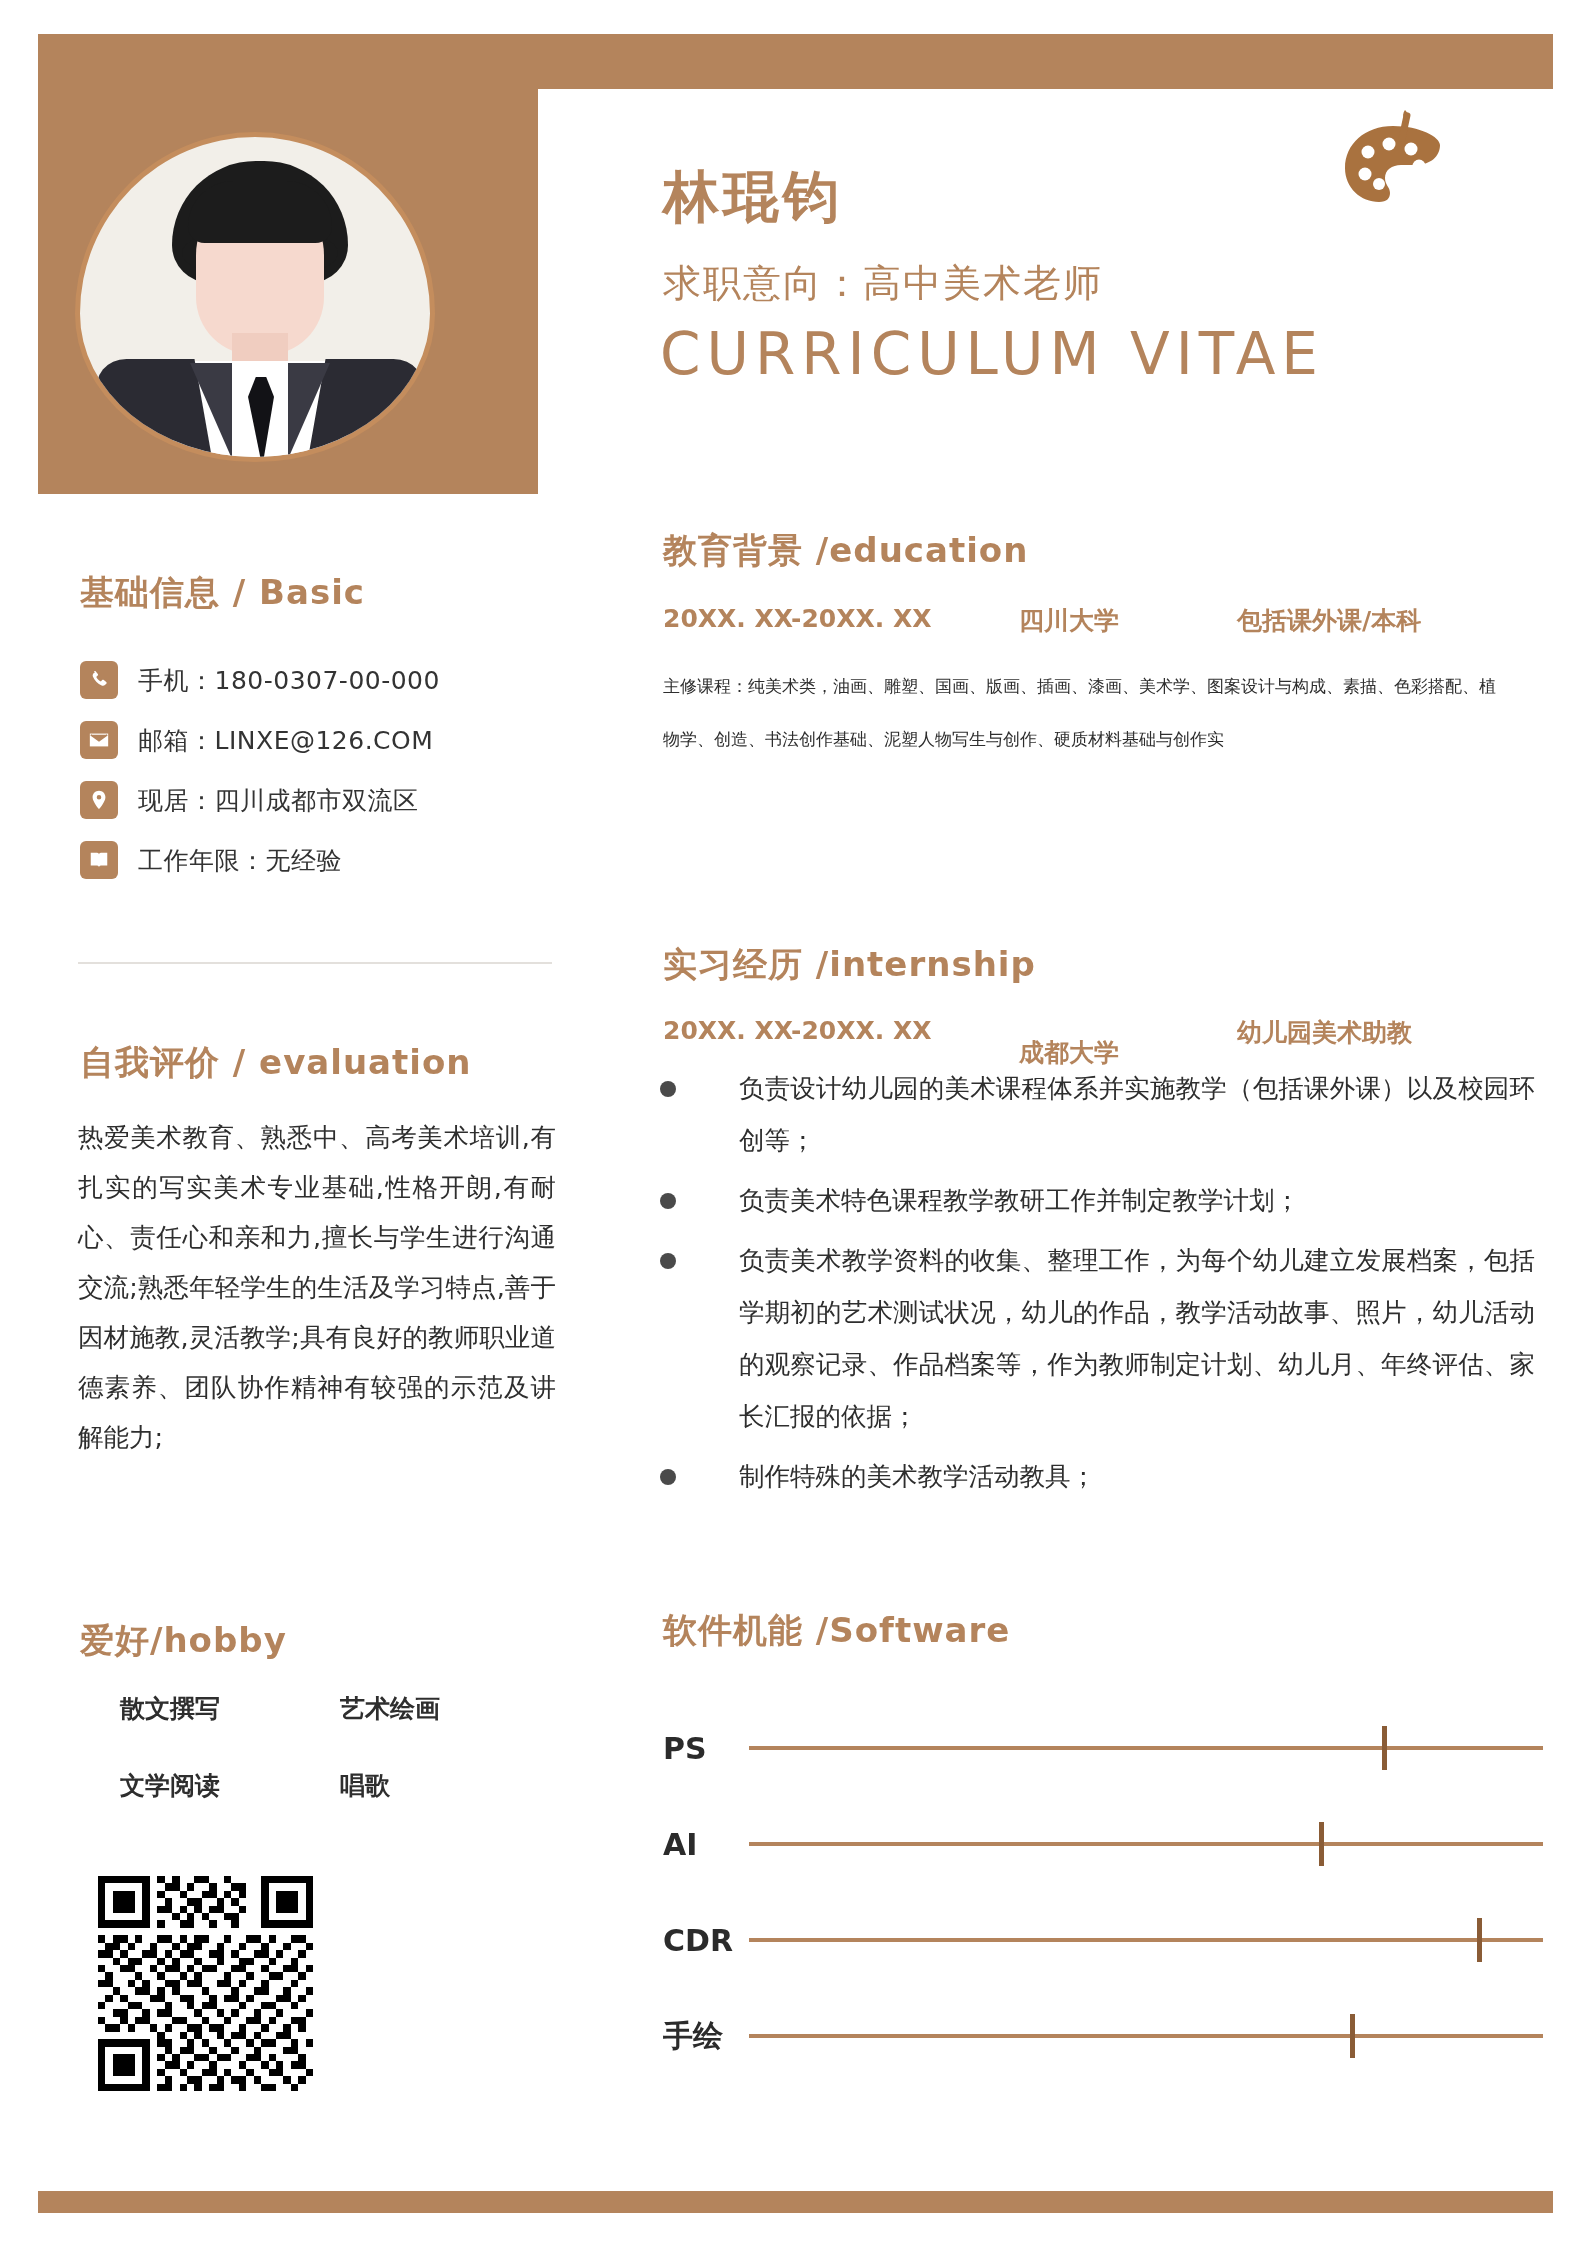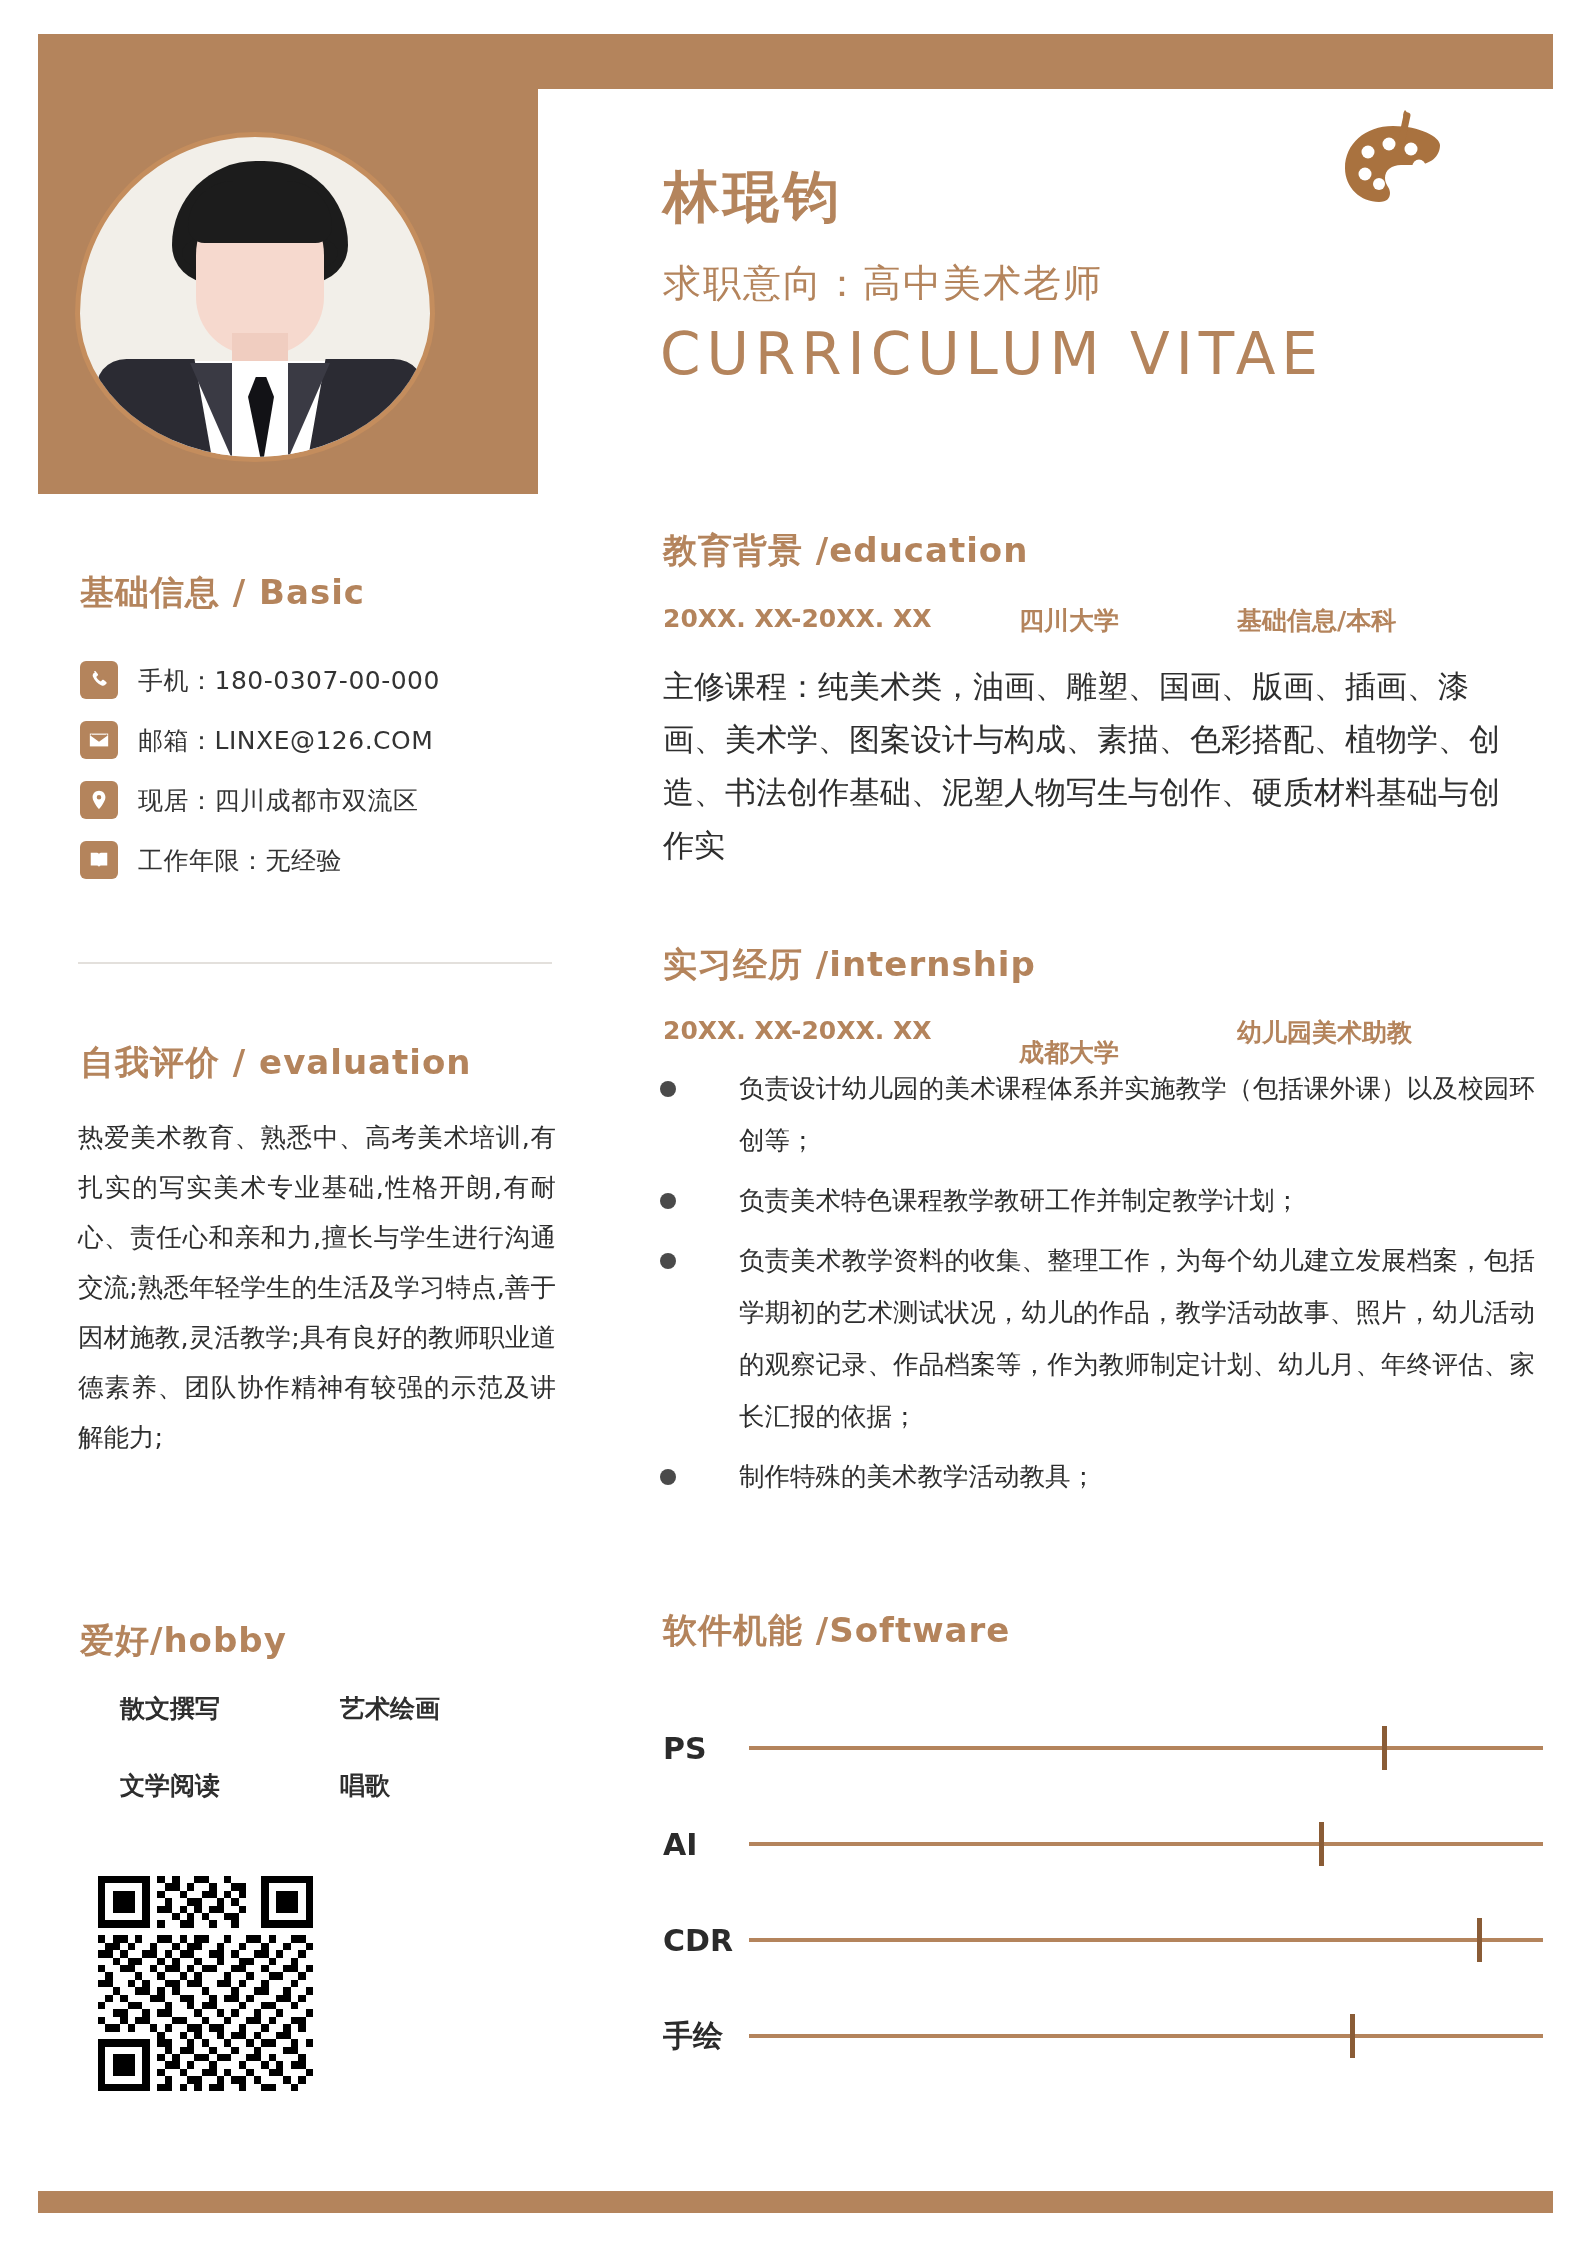--- a/index.html
+++ b/index.html
@@ -181,21 +181,21 @@
   .edu-h  { position: absolute; left: 663px; top: 528px; }
   .edu-meta {
     position: absolute; left: 663px; top: 604px; width: 880px;
     display: flex; font-size: 25px; font-weight: bold; color: #b4845c;
     font-family: "DejaVu Sans", sans-serif;
   }
   .edu-meta .m1 { width: 356px; }
   .edu-meta .m2 { width: 218px; }
   .edu-body {
     position: absolute; left: 663px; top: 660px; width: 840px;
-    font-size: 31px; line-height: 53px; color: #2e2e2e;
+    font-size: 17px; line-height: 53px; color: #2e2e2e;
     font-family: "DejaVu Sans", sans-serif;
   }
 
   .intern-h { position: absolute; left: 663px; top: 942px; }
   .intern-meta {
     position: absolute; left: 663px; top: 1016px; width: 880px;
     display: flex; font-size: 25px; font-weight: bold; color: #b4845c;
     font-family: "DejaVu Sans", sans-serif;
   }
   .intern-meta .m1 { width: 356px; }
@@ -560,21 +560,21 @@
       </g>
     </svg>
   </div>
 
   <div class="sec-h edu-h">
     <span>教育背景</span><span class="en"> /education</span>
   </div>
   <div class="edu-meta">
     <span class="m1">20XX. XX-20XX. XX</span>
     <span class="m2">四川大学</span>
-    <span>基础信息/本科</span>
+    <span>包括课外课/本科</span>
   </div>
   <div class="edu-body">主修课程：纯美术类，油画、雕塑、国画、版画、插画、漆画、美术学、图案设计与构成、素描、色彩搭配、植物学、创造、书法创作基础、泥塑人物写生与创作、硬质材料基础与创作实</div>
 
   <div class="sec-h intern-h">
     <span>实习经历</span><span class="en"> /internship</span>
   </div>
   <div class="intern-meta">
     <span class="m1">20XX. XX-20XX. XX</span>
     <span class="m2">成都大学</span>
     <span>幼儿园美术助教</span>

